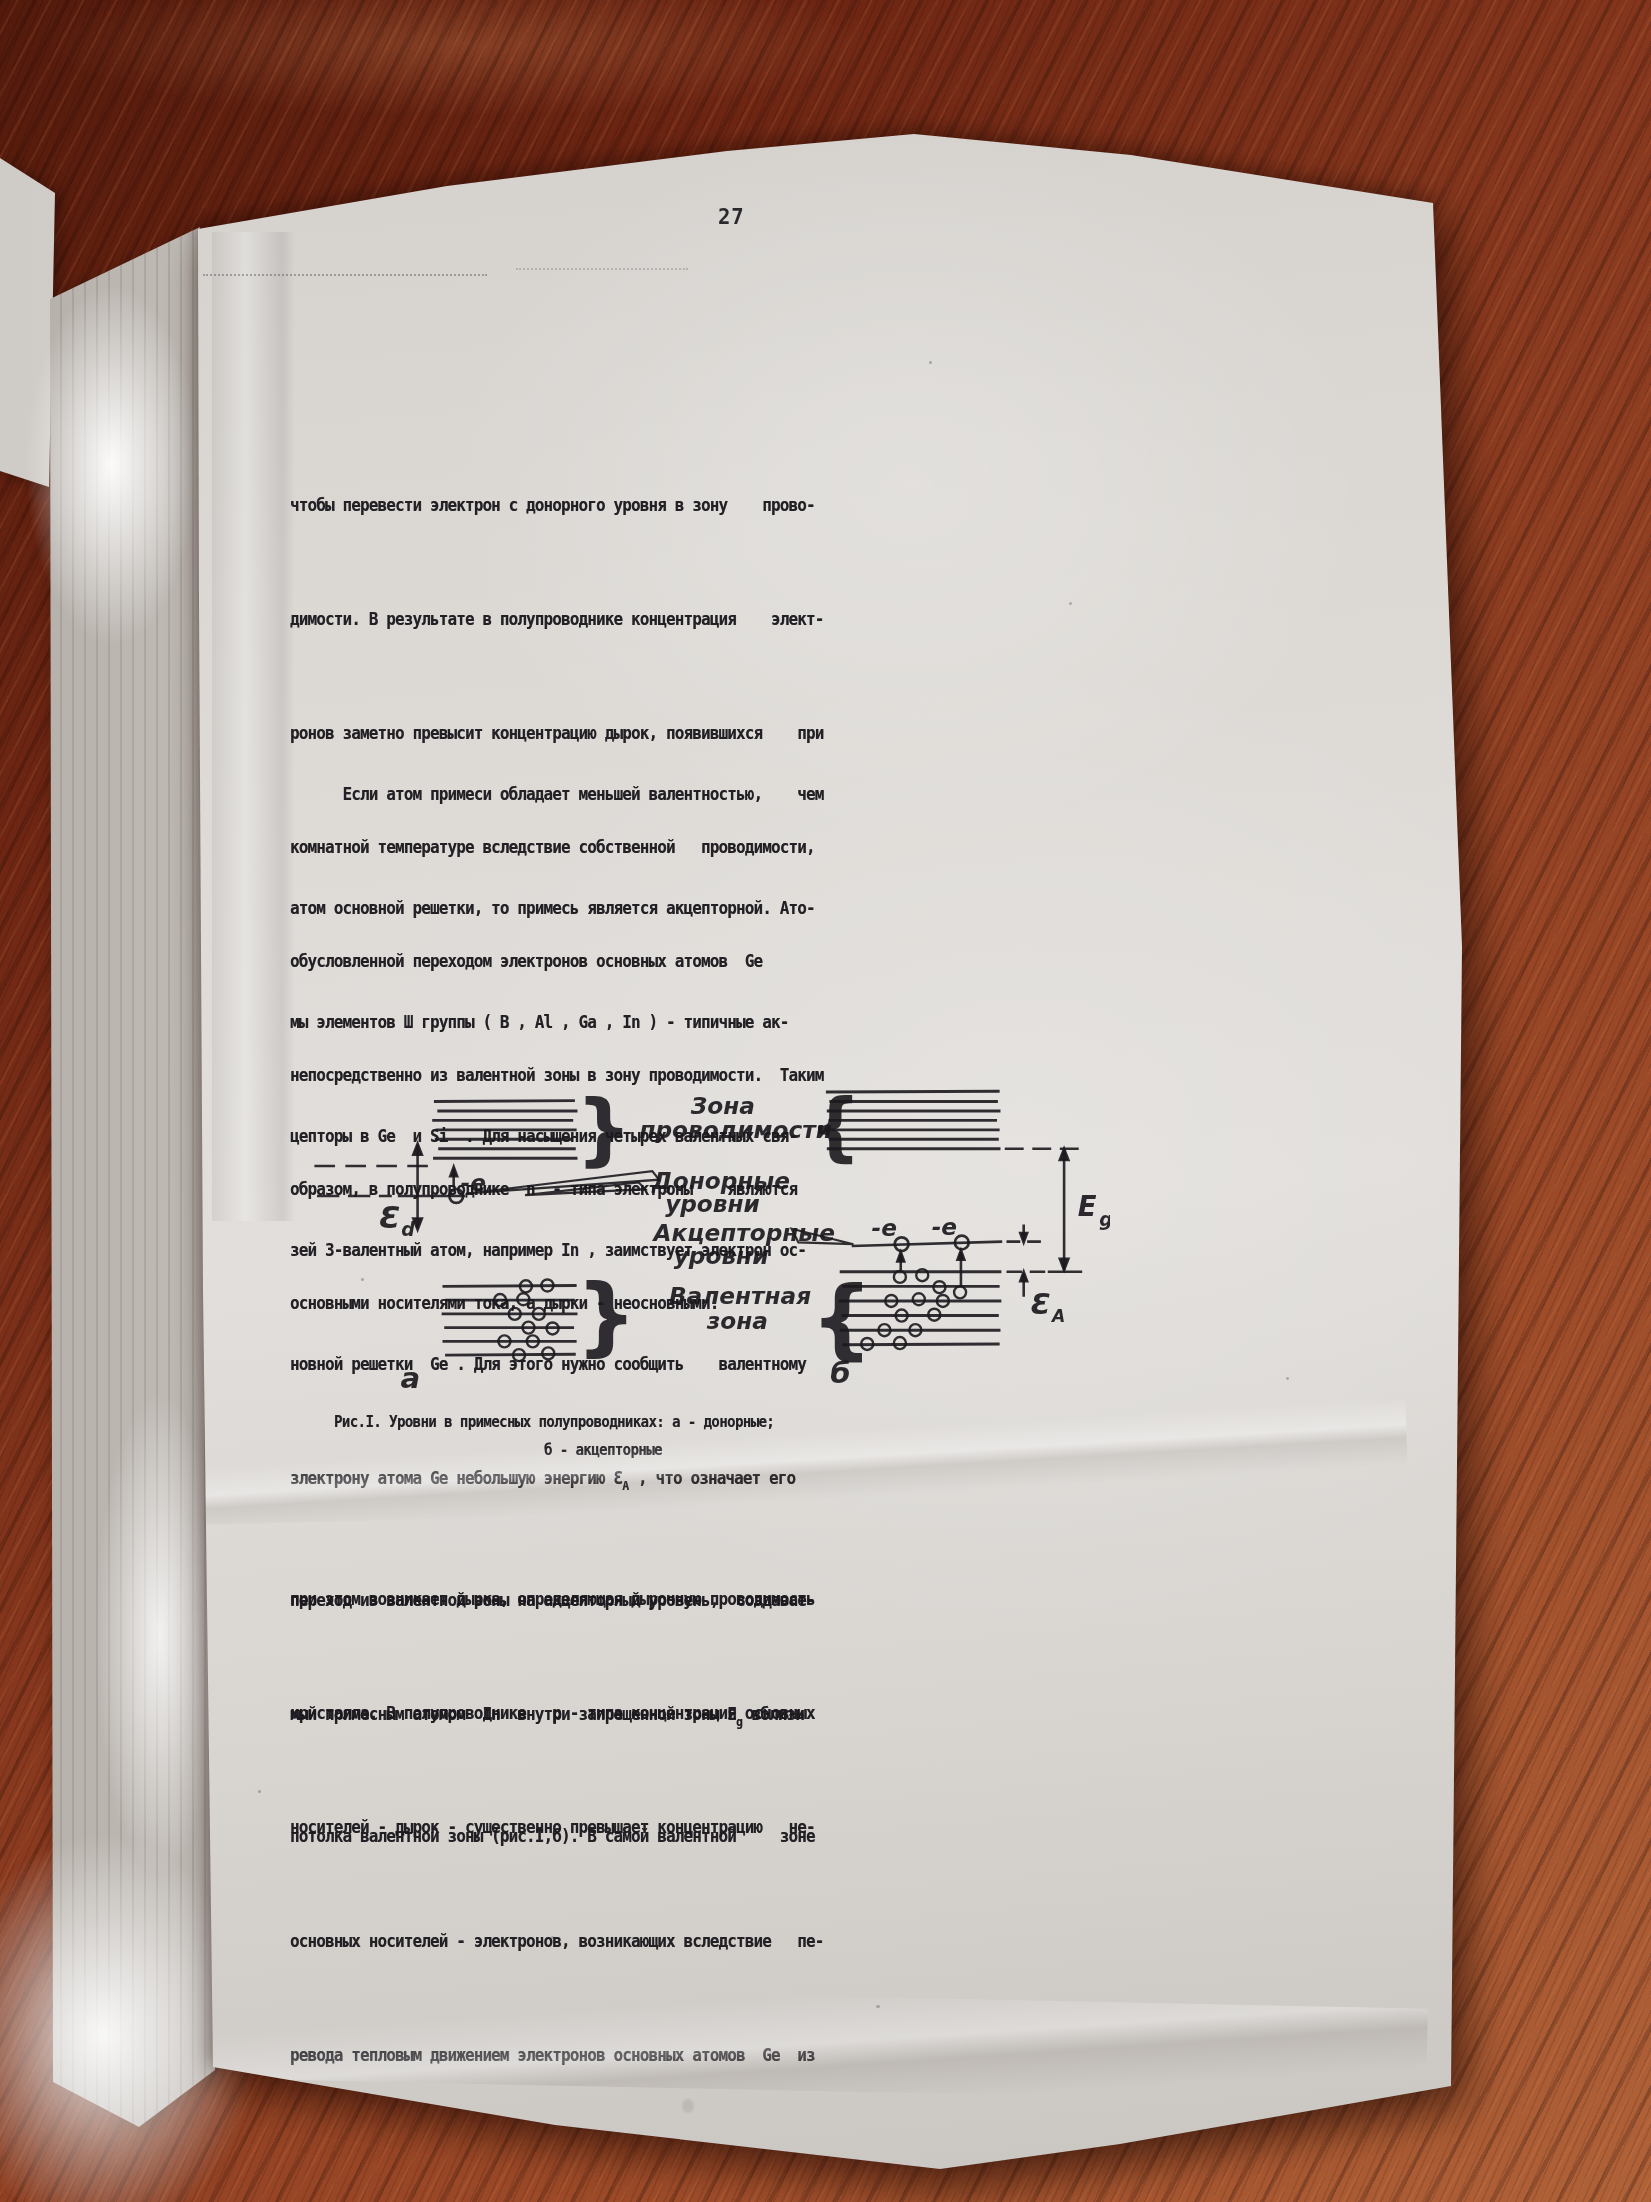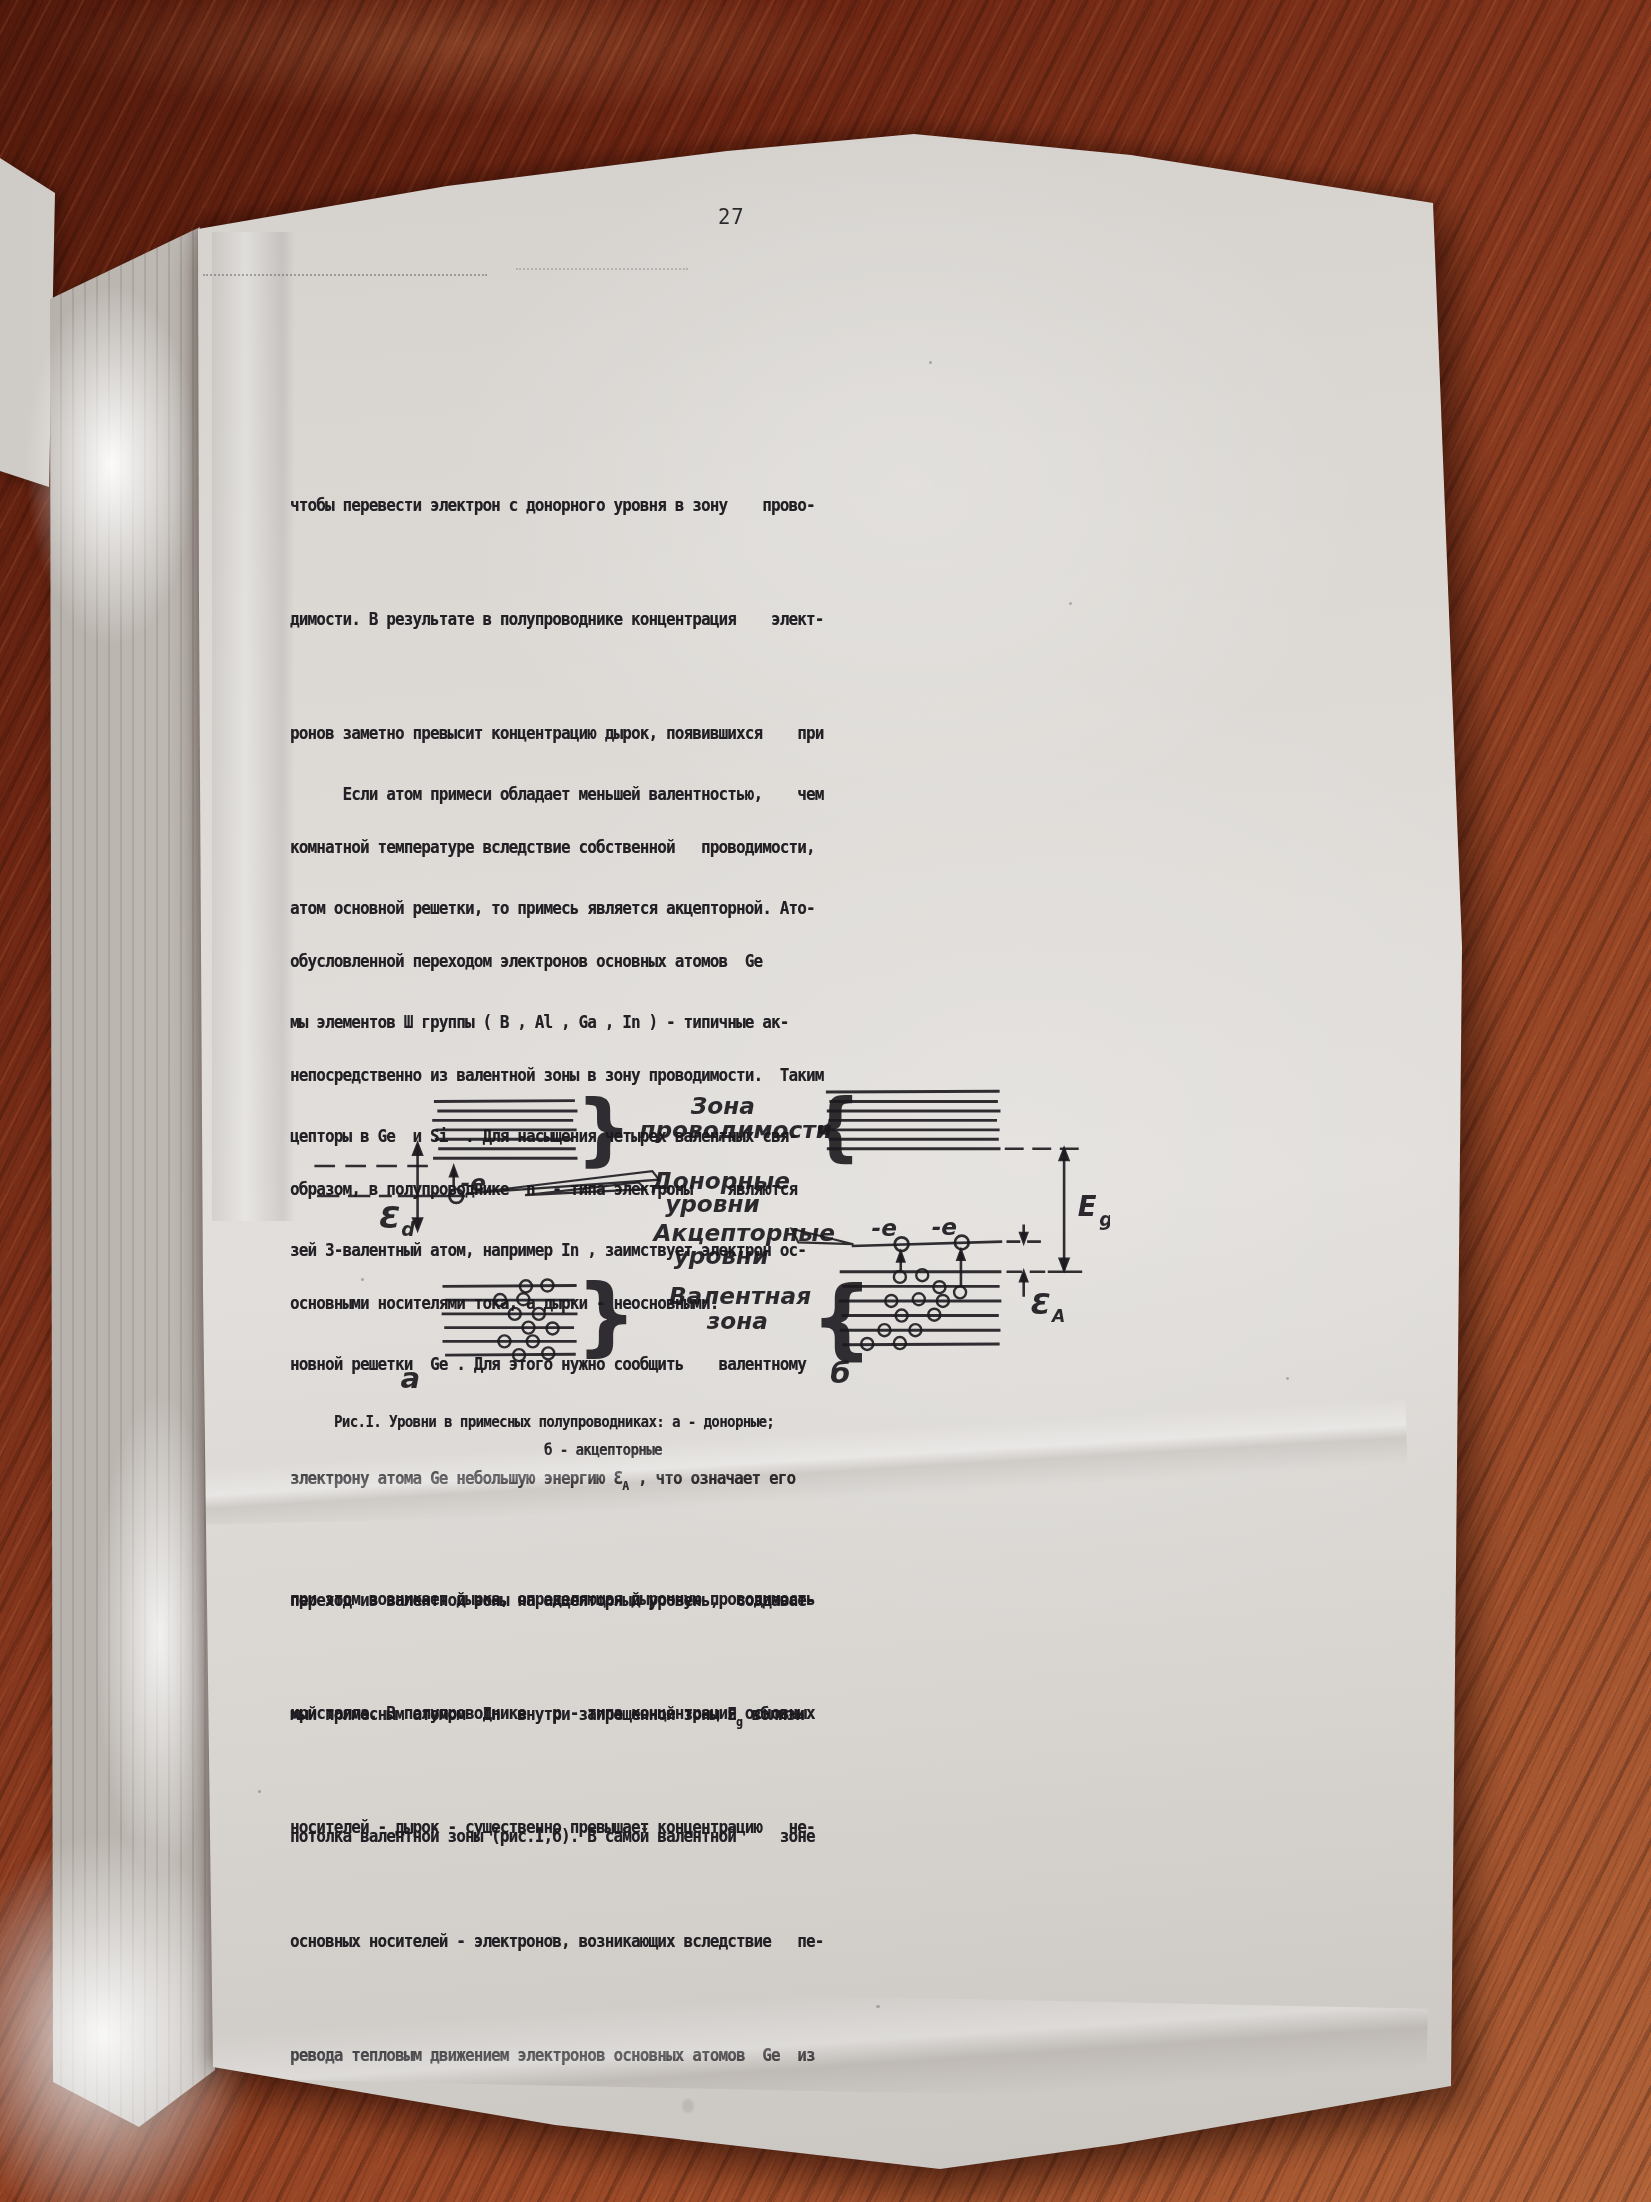--- a/index.html
+++ b/index.html
@@ -53,21 +53,21 @@
   .dots1{position:absolute;left:203px;top:274px;width:284px;border-top:2.6px dotted rgba(55,48,52,.34);}
   .dots2{position:absolute;left:516px;top:268px;width:172px;border-top:2.6px dotted rgba(55,48,52,.22);}
   .spk{position:absolute;border-radius:50%;background:rgba(40,35,40,.28);pointer-events:none;}
   
   .tcol{position:absolute;left:290px;color:rgba(28,26,30,.93);
     font-family:"DejaVu Sans Mono",monospace;font-weight:700;font-size:18px;
     line-height:38px;letter-spacing:-0.9px;white-space:pre;
     transform:scaleX(.88);transform-origin:0 0;
     text-shadow:0.3px 0.3px 0.5px rgba(30,28,32,.55);}
   .pagenum{position:absolute;left:718px;top:205px;color:rgba(28,26,30,.92);
-    font-family:"DejaVu Sans Mono",monospace;font-weight:400;font-size:20.6px;letter-spacing:0.9px;}
+    font-family:"DejaVu Sans Mono",monospace;font-weight:700;font-size:20.6px;letter-spacing:0.9px;}
   .cap{position:absolute;color:rgba(28,26,30,.93);white-space:pre;
     font-family:"DejaVu Sans Mono",monospace;font-weight:700;font-size:16px;
     letter-spacing:-0.7px;transform:scaleX(.88);transform-origin:0 0;
     text-shadow:0.3px 0.3px 0.4px rgba(30,28,32,.5);}
   .sb{font-size:13px;vertical-align:-6px;letter-spacing:0;}
   
   .fig{position:absolute;left:241px;top:1080px;width:869px;height:331px;}
   .fig line,.fig polyline{stroke:rgba(28,26,30,.90);}
   .fig circle,.fig polygon{stroke:rgba(28,26,30,.90);}
   .hl{font-family:"DejaVu Sans",sans-serif;font-style:italic;font-weight:600;

